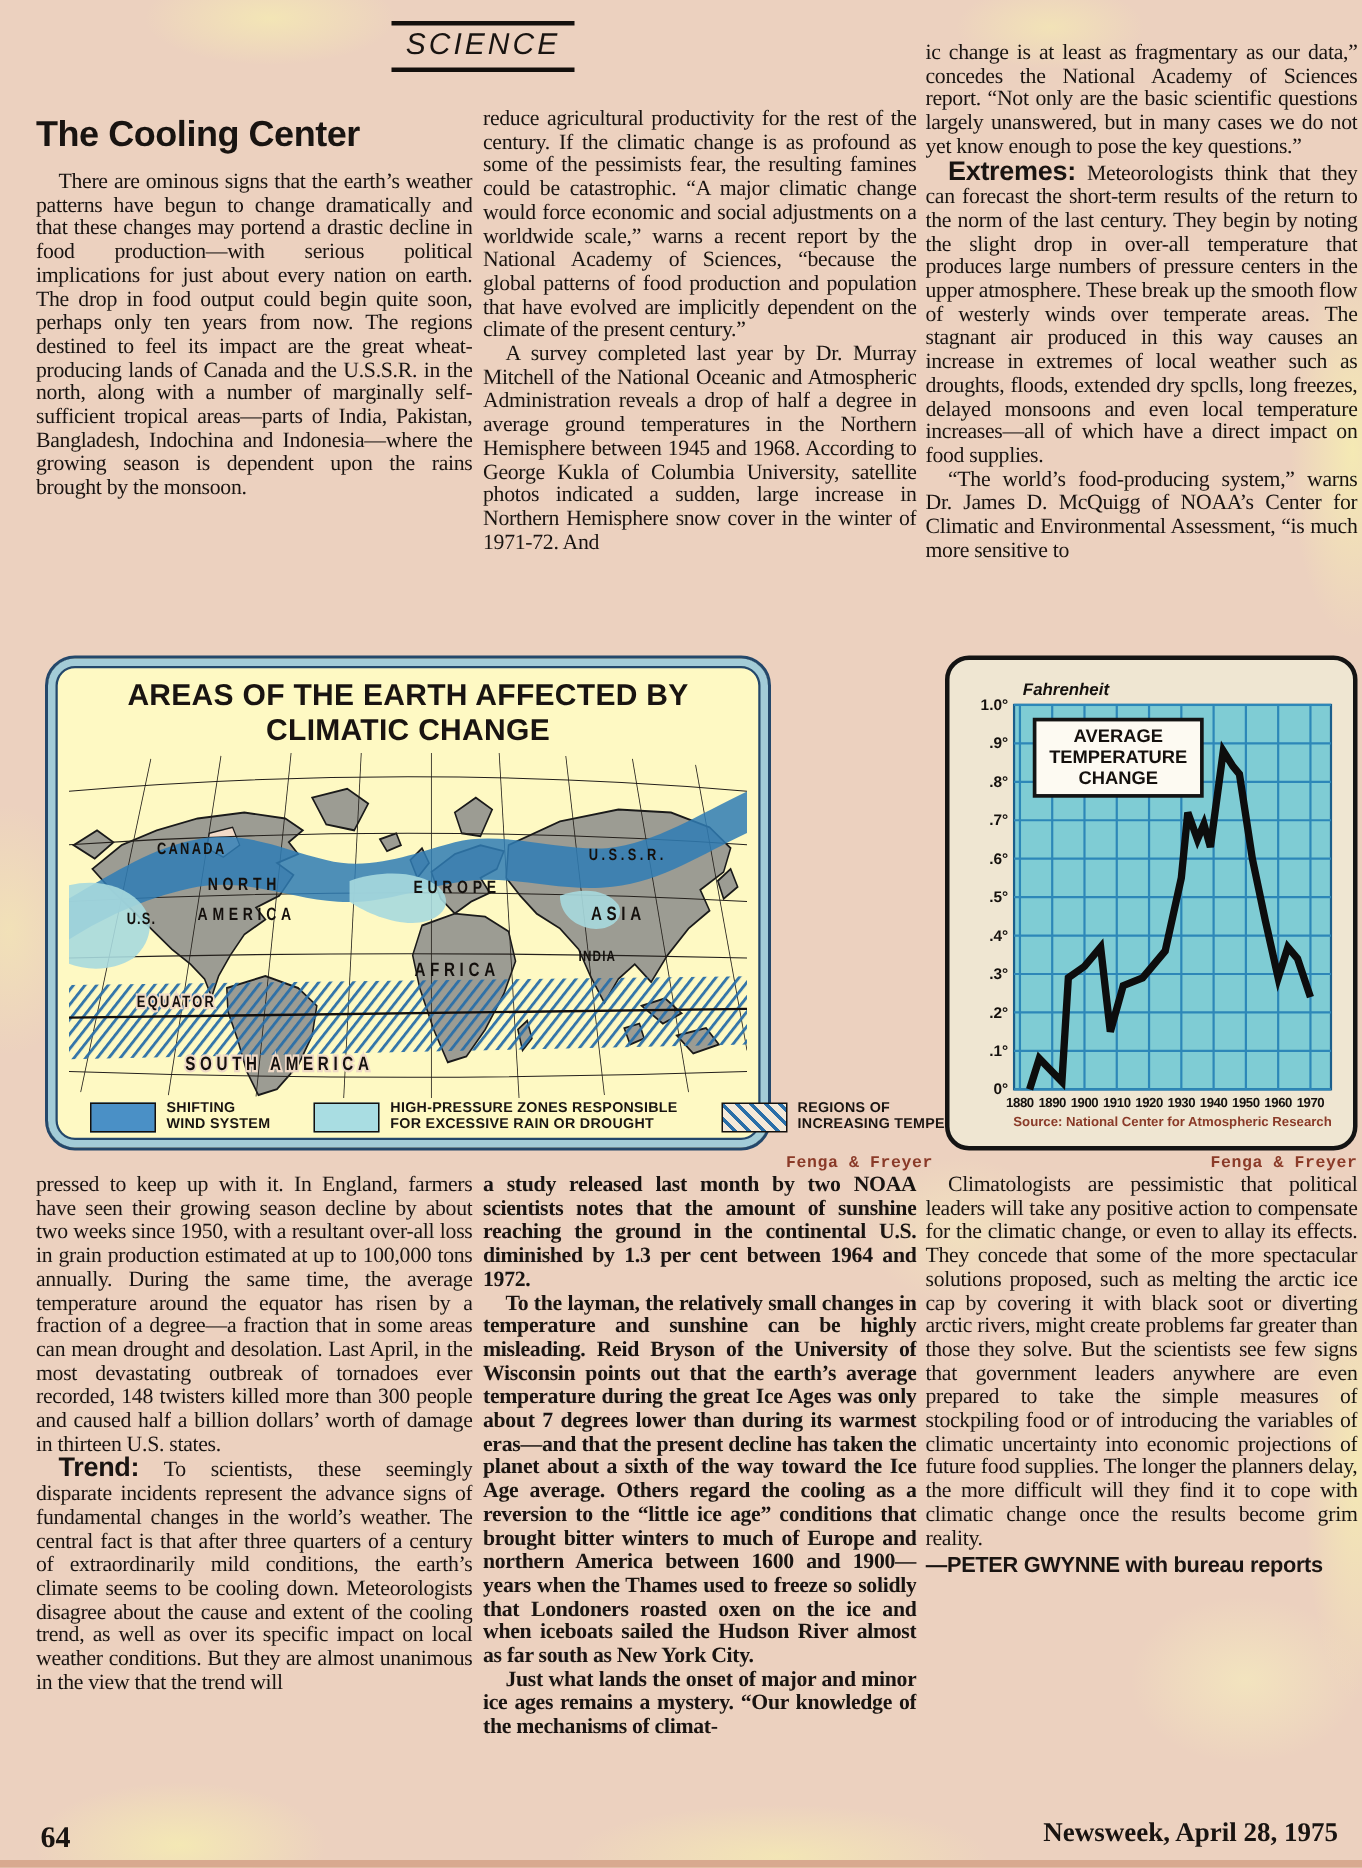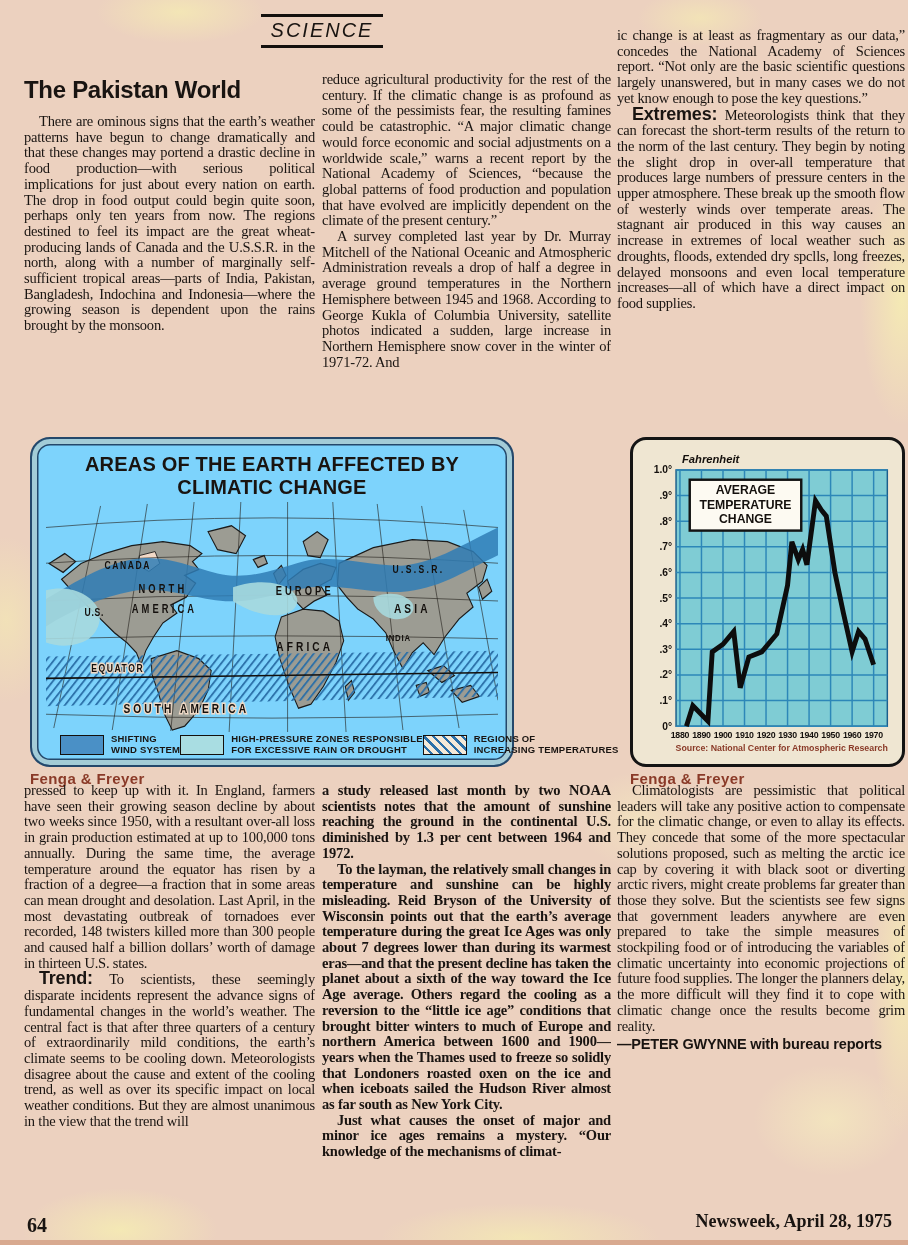--- a/index.html
+++ b/index.html
@@ -52,21 +52,21 @@
   .c2b{left:322px;top:783px;width:289px;height:432px;font-weight:bold;}
   .c3b{left:617px;top:783px;width:288px;height:430px;}
   .byline{
     text-align:center;font-family:"Liberation Sans","DejaVu Sans",sans-serif;
     font-weight:bold;font-size:10px;letter-spacing:0.2px;margin-top:3px !important;
   }
 
   
   .fig-map{
     left:30px;top:437px;width:484px;height:330px;box-sizing:border-box;
-    background:#7dd3fc;border:2.5px solid #24486b;border-radius:20px;
+    background:#fef9c3;border:2.5px solid #24486b;border-radius:20px;
     box-shadow:inset 0 0 0 5px #a3ccd7, inset 0 0 0 6.5px #24486b;
     padding:12px 14px 6px;
   }
   .map-title{
     font-family:"Liberation Sans","DejaVu Sans",sans-serif;font-weight:bold;
     font-size:20px;text-align:center;letter-spacing:0.2px;margin-top:2px;
   }
   #map-svg{display:block;width:100%;height:230px;margin-top:3px;}
   #map-svg .grat{stroke:#24201c;stroke-width:0.7;fill:none;}
   #map-svg .land{fill:#9c9c93;stroke:#1a1a1a;stroke-width:1.3;}
@@ -74,33 +74,34 @@
   #map-svg .windband{fill:#2f7cb5;opacity:0.85;}
   #map-svg .hipress{fill:#a7d9de;opacity:0.9;}
   #map-svg .equator-line{stroke:#14100d;stroke-width:1.6;}
   #map-svg text{
     font-family:"Liberation Sans","DejaVu Sans",sans-serif;font-weight:bold;fill:#14100d;
   }
   #map-svg text.halo{paint-order:stroke;stroke:#efd9c6;stroke-width:3px;}
   .map-legend{
     display:flex;align-items:flex-end;justify-content:space-between;
     padding:2px 12px 0 14px;
+    gap:29px;
   }
   .legend-item{display:flex;align-items:center;gap:7px;}
   .legend-swatch{width:44px;height:20px;border:1.6px solid #14100d;box-sizing:border-box;flex:none;}
   .sw-wind{background:#4a90c6;}
   .sw-rain{background:#a9dde2;}
   .sw-hatch{background:repeating-linear-gradient(45deg,#f4e9d8 0 4.5px,#2a6fa8 4.5px 6.8px);}
   .legend-label{
     font-family:"Liberation Sans","DejaVu Sans",sans-serif;font-weight:bold;
     font-size:9.5px;line-height:10.5px;letter-spacing:0.2px;white-space:nowrap;
   }
   .credit{
-    font-family:Liberation Sans, sans-serif;font-weight:bold;
-    font-size:15px;color:#8a3a28;text-align:left;letter-spacing:0.4px;
+    font-family:Liberation Mono, monospace;font-weight:bold;
+    font-size:11px;color:#8a3a28;text-align:right;letter-spacing:0.4px;
   }
   .credit-map{left:30px;top:770px;width:592px;}
   .credit-chart{left:630px;top:770px;width:275px;}
 
   
   .fig-chart{
     left:630px;top:437px;width:275px;height:330px;box-sizing:border-box;
     background:#efe6d2;border:3px solid #141414;border-radius:16px;
   }
   #chart-svg{display:block;width:100%;height:100%;}
@@ -123,32 +124,33 @@
 <body>
 
 <div class="mottle"></div>
 <div class="edge-strip"></div>
 
 <div class="abs science-wrap">
   <span class="science">SCIENCE</span>
 </div>
 
 <div class="abs col c1t">
-  <h1 class="headline">The Pakistan World</h1>
+  <h1 class="headline">The Cooling Center</h1>
   <p class="ind">There are ominous signs that the earth’s weather patterns have begun to change dramatically and that these changes may portend a drastic decline in food production—with serious political implications for just about every nation on earth. The drop in food output could begin quite soon, perhaps only ten years from now. The regions destined to feel its impact are the great wheat-producing lands of Canada and the U.S.S.R. in the north, along with a number of marginally self-sufficient tropical areas—parts of India, Pakistan, Bangladesh, Indochina and Indonesia—where the growing season is dependent upon the rains brought by the monsoon.</p>
 </div>
 
 <div class="abs col c2t">
   <p>reduce agricultural productivity for the rest of the century. If the climatic change is as profound as some of the pessimists fear, the resulting famines could be catastrophic. “A major climatic change would force economic and social adjustments on a worldwide scale,” warns a recent report by the National Academy of Sciences, “because the global patterns of food production and population that have evolved are implicitly dependent on the climate of the present century.”</p>
   <p class="ind">A survey completed last year by Dr. Murray Mitchell of the National Oceanic and Atmospheric Administration reveals a drop of half a degree in average ground temperatures in the Northern Hemisphere between 1945 and 1968. According to George Kukla of Columbia University, satellite photos indicated a sudden, large increase in Northern Hemisphere snow cover in the winter of 1971-72. And</p>
 </div>
 
 <div class="abs col c3t">
   <p>ic change is at least as fragmentary as our data,” concedes the National Academy of Sciences report. “Not only are the basic scientific questions largely unanswered, but in many cases we do not yet know enough to pose the key questions.”</p>
   <p class="ind"><span class="lead-in">Extremes:</span><span> Meteorologists think that they can forecast the short-term results of the return to the norm of the last century. They begin by noting the slight drop in over-all temperature that produces large numbers of pressure centers in the upper atmosphere. These break up the smooth flow of westerly winds over temperate areas. The stagnant air produced in this way causes an increase in extremes of local weather such as droughts, floods, extended dry spclls, long freezes, delayed monsoons and even local temperature increases—all of which have a direct impact on food supplies.</span></p>
+  <p class="ind">“The world’s food-producing system,” warns Dr. James D. McQuigg of NOAA’s Center for Climatic and Environmental Assessment, “is much more sensitive to</p>
 </div>
 
 <div class="abs fig-map">
   <div class="map-title">AREAS OF THE EARTH AFFECTED BY CLIMATIC CHANGE</div>
   <svg id="map-svg" viewBox="0 0 580 232" preserveAspectRatio="none">
 
     <g>
       <path class="land" d="M20,78 L45,62 L75,52 L110,44 L150,40 L185,44 L200,52 L188,60 L196,68 L178,74 L192,82 L180,96 L160,104 L168,112 L150,122 L138,136 L128,150 L122,164 L116,152 L104,142 L88,132 L70,118 L52,104 L36,92 Z"></path>
       <path class="land" d="M4,62 L24,52 L38,60 L22,71 Z"></path>
       <path class="sea-notch" d="M120,54 L140,50 L146,62 L132,70 L118,64 Z"></path>
@@ -288,21 +290,21 @@
 <div class="abs credit credit-chart">Fenga &amp; Freyer</div>
 
 <div class="abs col c1b">
   <p>pressed to keep up with it. In England, farmers have seen their growing season decline by about two weeks since 1950, with a resultant over-all loss in grain production estimated at up to 100,000 tons annually. During the same time, the average temperature around the equator has risen by a fraction of a degree—a fraction that in some areas can mean drought and desolation. Last April, in the most devastating outbreak of tornadoes ever recorded, 148 twisters killed more than 300 people and caused half a billion dollars’ worth of damage in thirteen U.S. states.</p>
   <p class="ind"><span class="lead-in">Trend:</span><span> To scientists, these seemingly disparate incidents represent the advance signs of fundamental changes in the world’s weather. The central fact is that after three quarters of a century of extraordinarily mild conditions, the earth’s climate seems to be cooling down. Meteorologists disagree about the cause and extent of the cooling trend, as well as over its specific impact on local weather conditions. But they are almost unanimous in the view that the trend will</span></p>
 </div>
 
 <div class="abs col c2b">
   <p>a study released last month by two NOAA scientists notes that the amount of sunshine reaching the ground in the continental U.S. diminished by 1.3 per cent between 1964 and 1972.</p>
   <p class="ind">To the layman, the relatively small changes in temperature and sunshine can be highly misleading. Reid Bryson of the University of Wisconsin points out that the earth’s average temperature during the great Ice Ages was only about 7 degrees lower than during its warmest eras—and that the present decline has taken the planet about a sixth of the way toward the Ice Age average. Others regard the cooling as a reversion to the “little ice age” conditions that brought bitter winters to much of Europe and northern America between 1600 and 1900—years when the Thames used to freeze so solidly that Londoners roasted oxen on the ice and when iceboats sailed the Hudson River almost as far south as New York City.</p>
-  <p class="ind">Just what causes the onset of major and minor ice ages remains a mystery. “Our knowledge of the mechanisms of climat-</p>
+  <p class="ind">Just what lands the onset of major and minor ice ages remains a mystery. “Our knowledge of the mechanisms of climat-</p>
 </div>
 
 <div class="abs col c3b">
   <p class="ind">Climatologists are pessimistic that political leaders will take any positive action to compensate for the climatic change, or even to allay its effects. They concede that some of the more spectacular solutions proposed, such as melting the arctic ice cap by covering it with black soot or diverting arctic rivers, might create problems far greater than those they solve. But the scientists see few signs that government leaders anywhere are even prepared to take the simple measures of stockpiling food or of introducing the variables of climatic uncertainty into economic projections of future food supplies. The longer the planners delay, the more difficult will they find it to cope with climatic change once the results become grim reality.</p>
   <p class="byline">—PETER GWYNNE with bureau reports</p>
 </div>
 
 <div class="abs page-num">64</div>
 <div class="abs issue">Newsweek, April 28, 1975</div>
 

